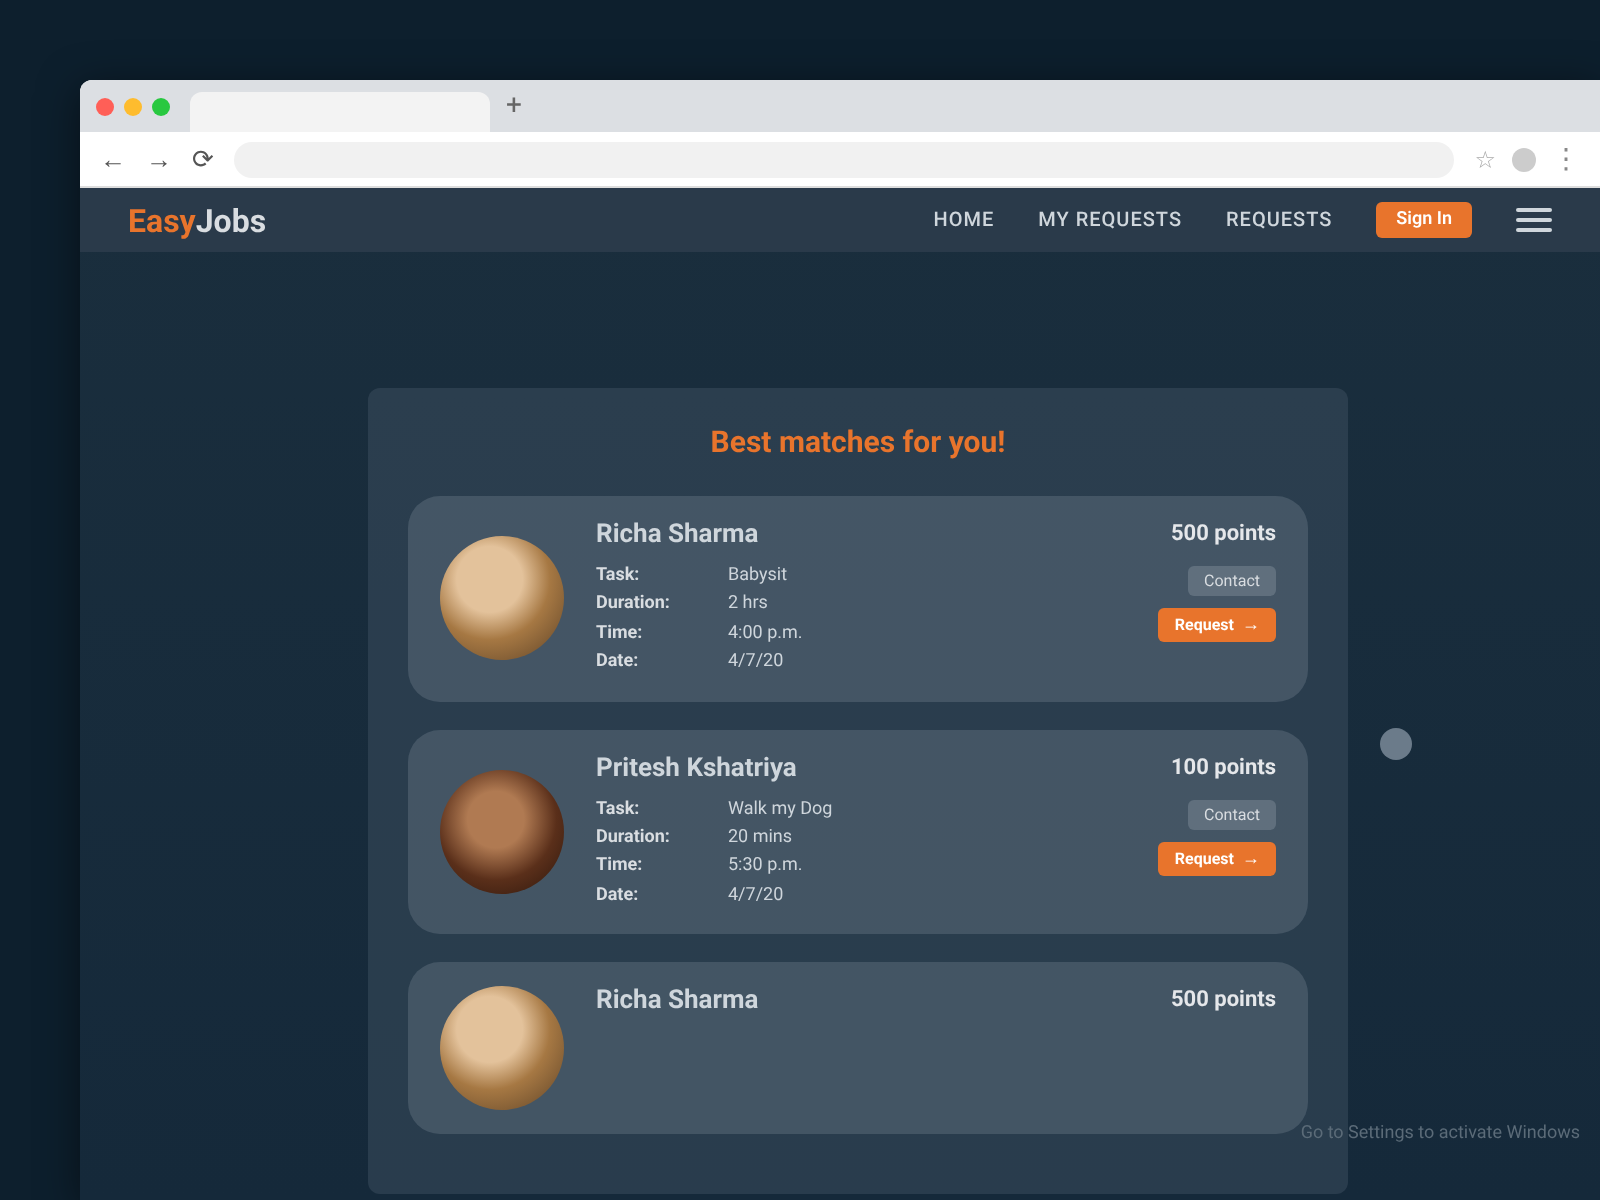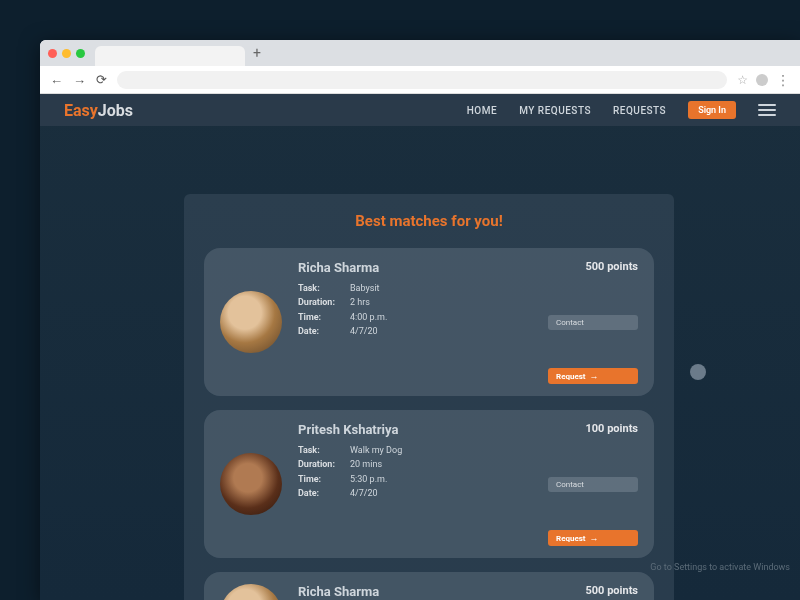--- a/index.html
+++ b/index.html
@@ -27,26 +27,26 @@
   .navlink { color:#cfd6dc; font-size:10px; letter-spacing:.5px; font-weight:500;}
   .signin { background:#e8742c; color:#fff; font-size:9px; padding:4px 10px; border-radius:3px; font-weight:600;}
   .burger { width:18px; display:flex; flex-direction:column; gap:3px;}
   .burger span{height:2px;background:#cfd6dc;border-radius:1px;}
 
   .panel { position:absolute; top:100px; left:144px; width:490px; background:rgba(58,76,92,.55); border-radius:6px; padding:18px 20px 30px; }
   .headline { text-align:center; color:#e8742c; font-weight:700; font-size:15px; margin-bottom:18px;}
   .card { background:rgba(90,105,120,.55); border-radius:16px; padding:12px 16px; display:flex; gap:16px; margin-bottom:14px; position:relative;}
   .avatar { width:62px; height:62px; border-radius:50%; flex-shrink:0; align-self:center;}
   .name { color:#cfd6dc; font-weight:700; font-size:13px; margin-bottom:6px;}
-  .row { display:flex; gap:6px; font-size:9px; line-height:1.6;}
+  .row { display:flex; gap:20px; font-size:9px; line-height:1.6;}
   .lbl { color:#d9dde1; font-weight:700; width:46px;}
   .val { color:#cfd6dc; }
-  .right { margin-left:auto; text-align:right; display:flex; flex-direction:column; gap:6px; min-width:90px;}
+  .right { margin-left:auto; text-align:right; display:flex; flex-direction:column; align-items:flex-end; gap:6px; min-width:90px;}
   .points { color:#e5e7ea; font-weight:700; font-size:11px; margin-bottom:4px;}
-  .btn { font-size:8px; padding:3px 8px; border-radius:3px; display:inline-flex; align-items:center; gap:4px;margin-top:32px;}
+  .btn { font-size:8px; padding:3px 8px; border-radius:3px; display:inline-flex; align-items:center; gap:4px;}
   .btn.contact { background:rgba(180,190,200,.25); color:#d9dde1;}
   .btn.request { background:#e8742c; color:#fff; font-weight:700;}
   .arrow{font-size:9px;}
 
   
   .av1{background:radial-gradient(circle at 40% 35%, #e3c29b 0 30%, #a67843 55%, #5c4126 100%);}
   .av2{background:radial-gradient(circle at 45% 40%, #b07a52 0 28%, #5a2f1a 60%, #2a150c 100%);}
 
   .scroll-ind { position:absolute; right:-32px; top:170px; width:16px; height:16px; border-radius:50%; background:#6b7b8a;}
   

